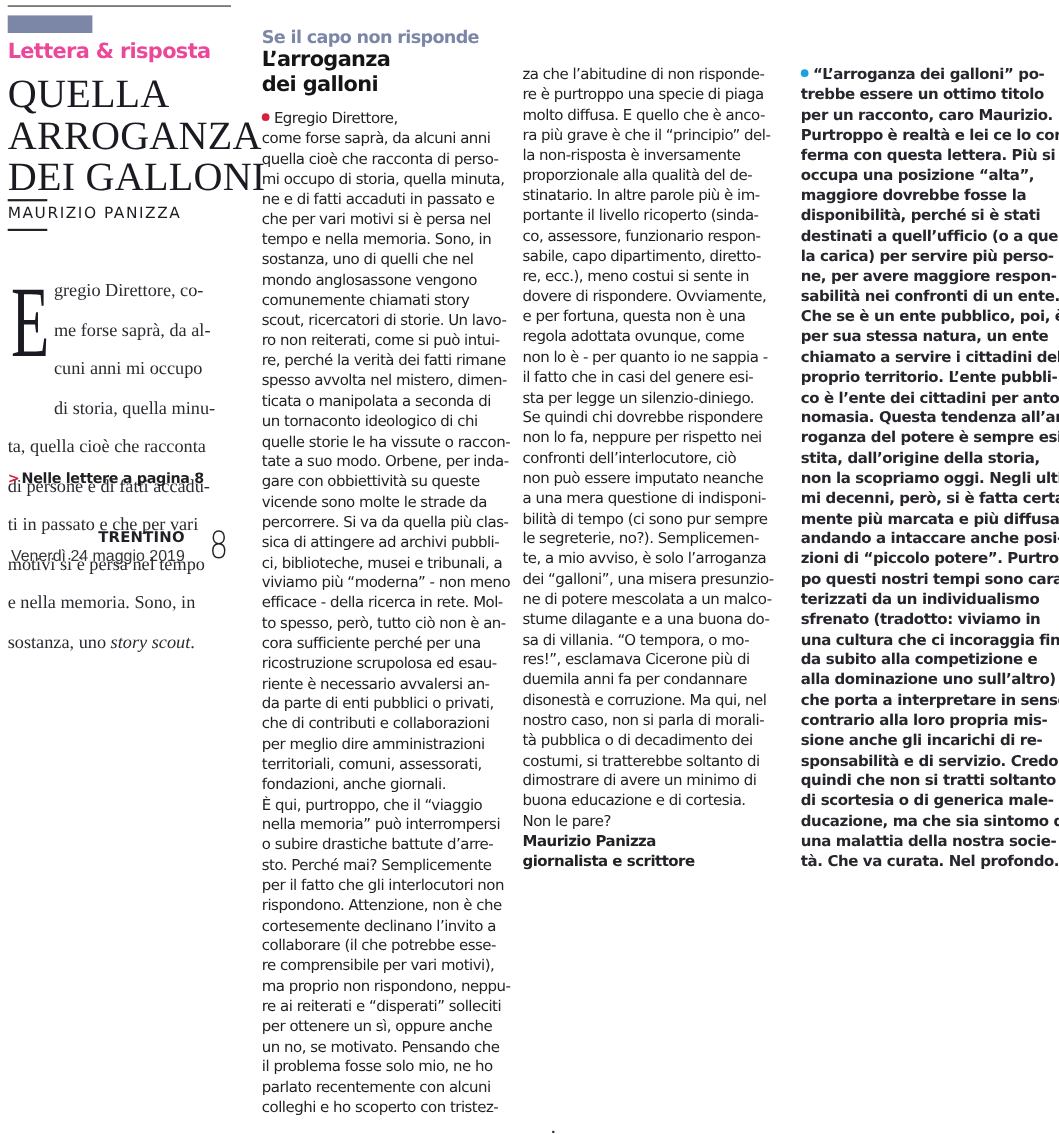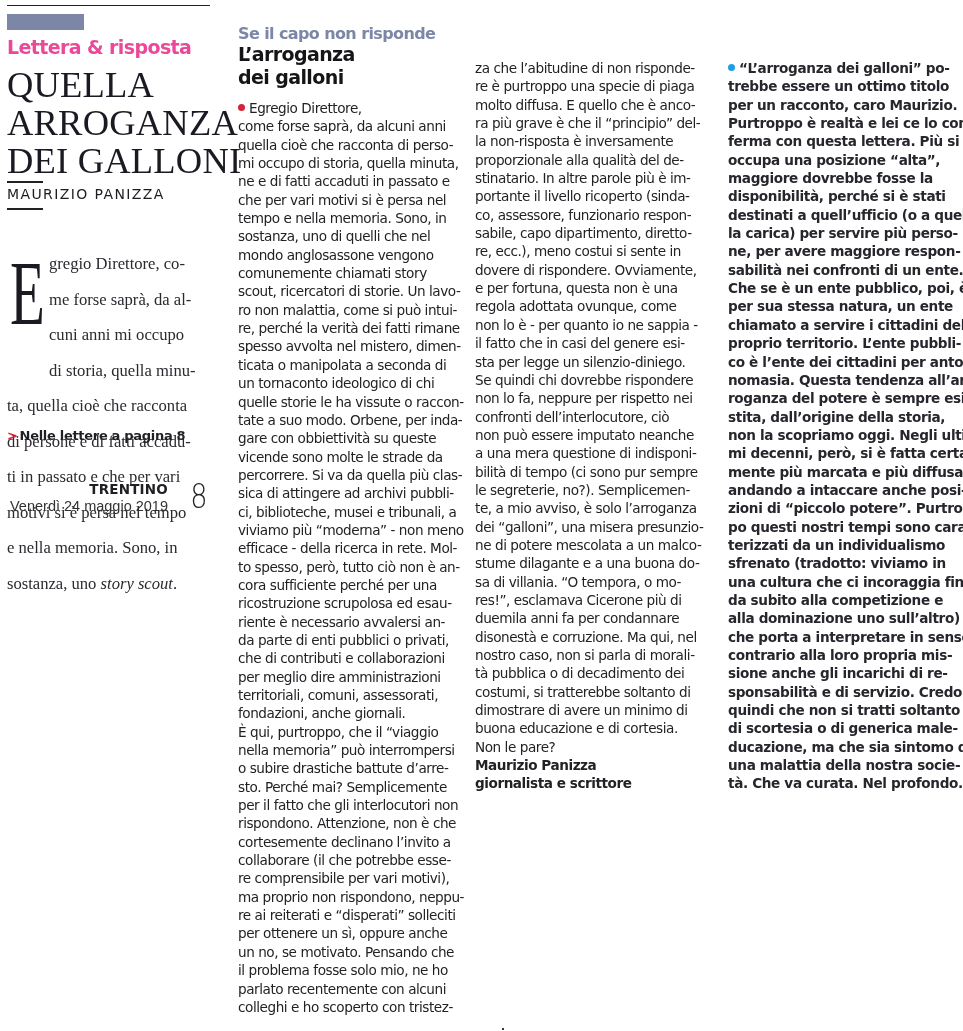--- a/index.html
+++ b/index.html
@@ -137,21 +137,21 @@
       <div class="line">come forse saprà, da alcuni anni</div>
       <div class="line">quella cioè che racconta di perso-</div>
       <div class="line">mi occupo di storia, quella minuta,</div>
       <div class="line">ne e di fatti accaduti in passato e</div>
       <div class="line">che per vari motivi si è persa nel</div>
       <div class="line">tempo e nella memoria. Sono, in</div>
       <div class="line">sostanza, uno di quelli che nel</div>
       <div class="line">mondo anglosassone vengono</div>
       <div class="line">comunemente chiamati story</div>
       <div class="line">scout, ricercatori di storie. Un lavo-</div>
-      <div class="line">ro non malattia, come si può intui-</div>
+      <div class="line">ro non reiterati, come si può intui-</div>
       <div class="line">re, perché la verità dei fatti rimane</div>
       <div class="line">spesso avvolta nel mistero, dimen-</div>
       <div class="line">ticata o manipolata a seconda di</div>
       <div class="line">un tornaconto ideologico di chi</div>
       <div class="line">quelle storie le ha vissute o raccon-</div>
       <div class="line">tate a suo modo. Orbene, per inda-</div>
       <div class="line">gare con obbiettività su queste</div>
       <div class="line">vicende sono molte le strade da</div>
       <div class="line">percorrere. Si va da quella più clas-</div>
       <div class="line">sica di attingere ad archivi pubbli-</div>

